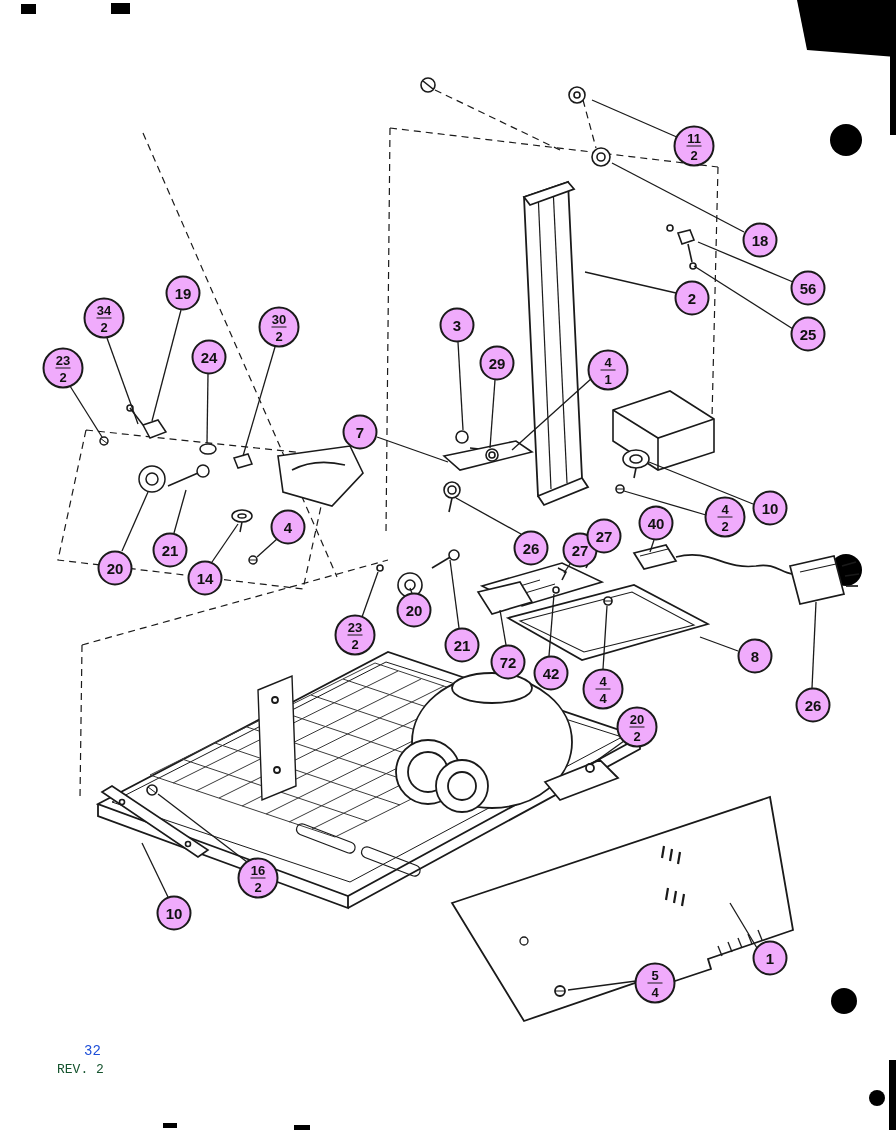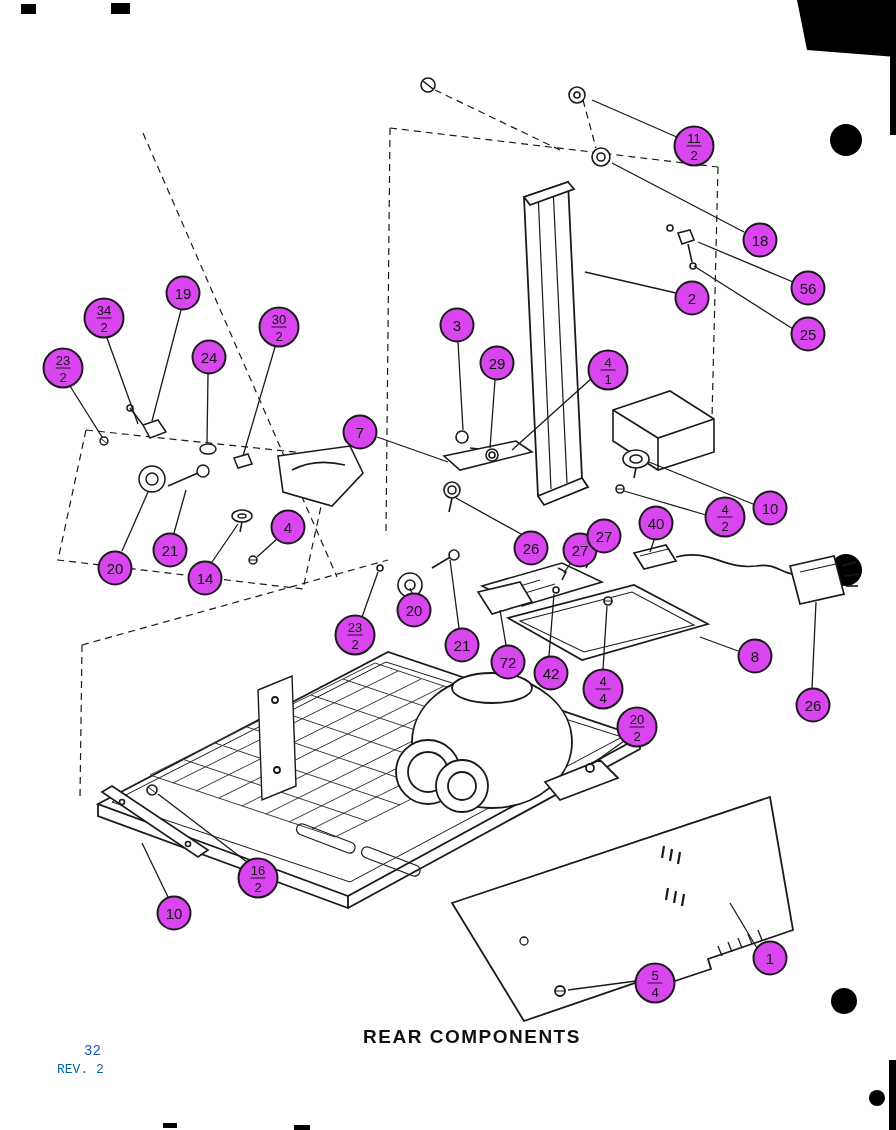--- a/index.html
+++ b/index.html
@@ -6,37 +6,37 @@
   html, body { margin: 0; padding: 0; background: #9a9a9a; }
   .page {
     position: relative; width: 896px; height: 1130px; margin: 0 auto;
     background: #ffffff; overflow: hidden;
     font-family: "Liberation Sans", sans-serif; color: #111;
   }
   svg.draw { position: absolute; left: 0; top: 0; }
   .callout {
     position: absolute; transform: translate(-50%, -50%);
     width: 35px; height: 35px; border: 2.5px solid #1a1a1a; border-radius: 50%;
-    background: #d946ef; display: flex; flex-direction: column;
+    background: #f0abfc; display: flex; flex-direction: column;
     align-items: center; justify-content: center;
-    font-weight: normal; font-size: 15px; line-height: 1; z-index: 5;
+    font-weight: bold; font-size: 15px; line-height: 1; z-index: 5;
   }
   .callout.frac { width: 41px; height: 41px; font-size: 13px; }
   .callout .bar { display: block; width: 15px; border-top: 1.7px solid #1a1a1a; margin: 1.5px 0; }
   .title {
     position: absolute; left: 472px; top: 1026px; transform: translateX(-50%);
     font-size: 19px; font-weight: bold; letter-spacing: 1.5px; white-space: nowrap;
   }
   .page-number {
     position: absolute; left: 84px; top: 1043px;
     font-family: "Liberation Mono", monospace; font-size: 14px; color: #1d4ed8;
   }
   .revision {
     position: absolute; left: 57px; top: 1062px;
-    font-family: "Liberation Mono", monospace; font-size: 13px; color: #0369a1;
+    font-family: "Liberation Mono", monospace; font-size: 13px; color: #14532d;
   }
 </style>
 </head>
 <body>
 
 <div class="page">
 
   <svg class="draw" width="896" height="1130" viewBox="0 0 896 1130">
 
     <g fill="#000" stroke="none">
@@ -405,17 +405,16 @@
     <div class="callout frac" style="left:655px;top:983px">
         <span class="num">5</span>
         <span class="bar"></span>
         <span class="den">4</span>
       </div>
     <div class="callout" style="left:770px;top:958px">
         <span class="num">1</span>
       </div>
   </div>
 
-  <div class="title">REAR COMPONENTS</div>
   <div class="page-number">32</div>
   <div class="revision">REV. 2</div>
 
 </div>
 
 </body></html>

